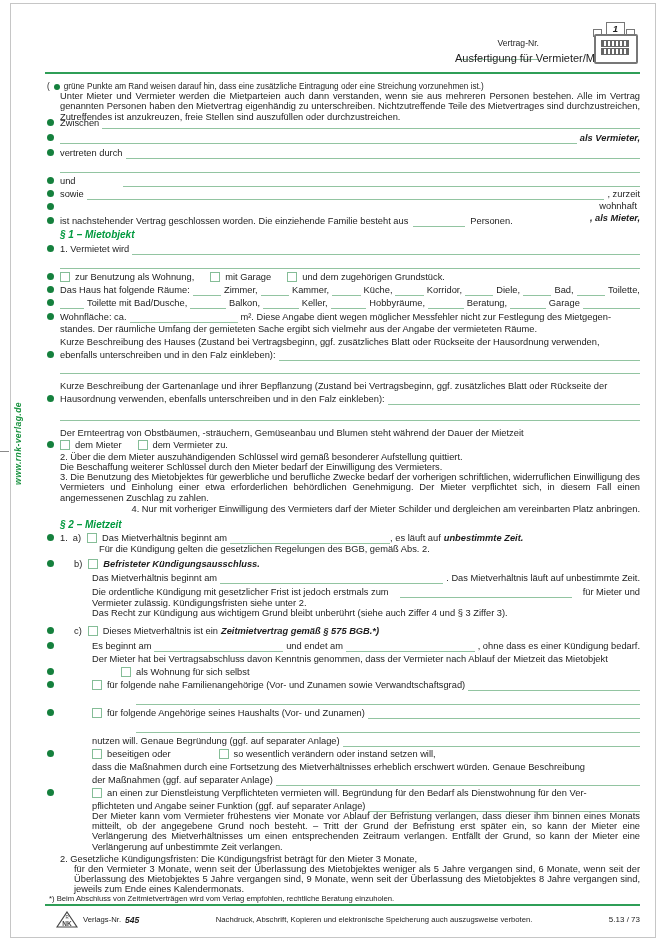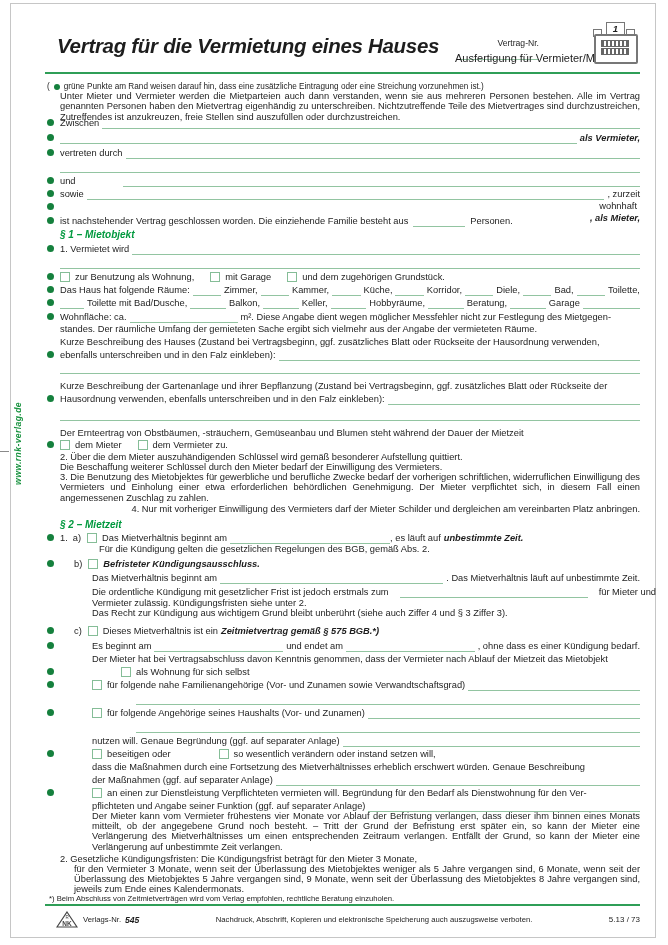--- a/index.html
+++ b/index.html
@@ -35,21 +35,20 @@
   .footer{position:absolute;left:56px;right:28px;top:911px;display:flex;align-items:center;font-size:7.7px;}
   .footer .mid{flex:1;text-align:center;}
   .gap16{margin-left:16px;}.gap48{margin-left:48px;}.mr3{margin-right:3px;}.mr5{margin-right:5px;}
 </style>
 </head>
 <body>
 
 <div class="page">
   <div class="frame"></div>
 
-  <div class="title">Vertrag für die Vermietung eines Hauses</div>
   <div class="ctr-label">
     <span class="t">Vertrag-Nr.</span>
     <span class="fill" style="width:80px;margin-left:4px;"></span>
   </div>
   <div class="copy">Ausfertigung für Vermieter/Mieter</div>
   <div class="icon">
     <span class="ear" style="left:1px;"></span>
     <span class="ear" style="right:3px;"></span>
     <span class="tab">1</span>
     <span class="tray">
@@ -230,21 +229,21 @@
     <i class="dot" style="left:-27px;top:2px;"></i>
     <span class="t" style="margin-right:6px;">b)</span>
     <span class="cb"></span>
     <span class="t bi">Befristeter Kündigungsausschluss.</span>
   </div>
   <div class="r" style="left:92px;right:28px;top:572px;">
     <span class="t mr3">Das Mietverhältnis beginnt am</span>
     <span class="fill grow mr3"></span>
     <span class="t">. Das Mietverhältnis läuft auf unbestimmte Zeit.</span>
   </div>
-  <div class="r" style="left:92px;right:12px;top:586px;gap:8px;">
+  <div class="r" style="left:92px;right:28px;top:586px;gap:8px;">
     <span class="t mr3">Die ordentliche Kündigung mit gesetzlicher Frist ist jedoch erstmals zum</span>
     <span class="fill grow mr3"></span>
     <span class="t">für Mieter und</span>
   </div>
   <div class="r" style="left:92px;right:28px;top:597px;">
     <span class="t">Vermieter zulässig. Kündigungsfristen siehe unter 2.</span>
   </div>
   <div class="r" style="left:92px;right:28px;top:607px;">
     <span class="t">Das Recht zur Kündigung aus wichtigem Grund bleibt unberührt (siehe auch Ziffer 4 und § 3 Ziffer 3).</span>
   </div>

